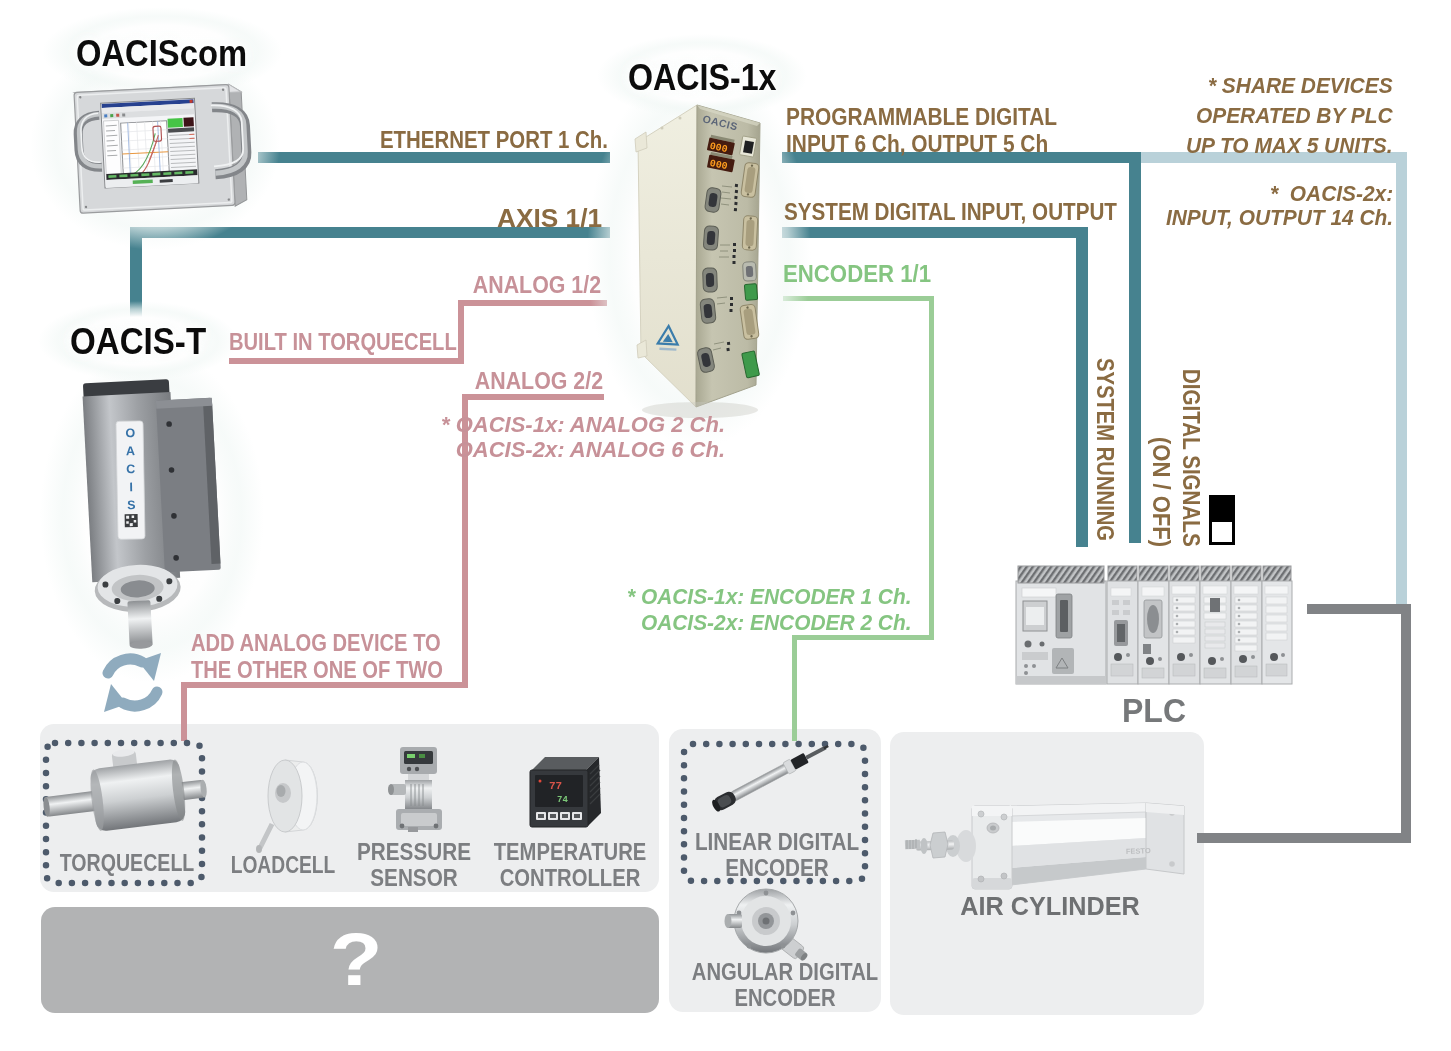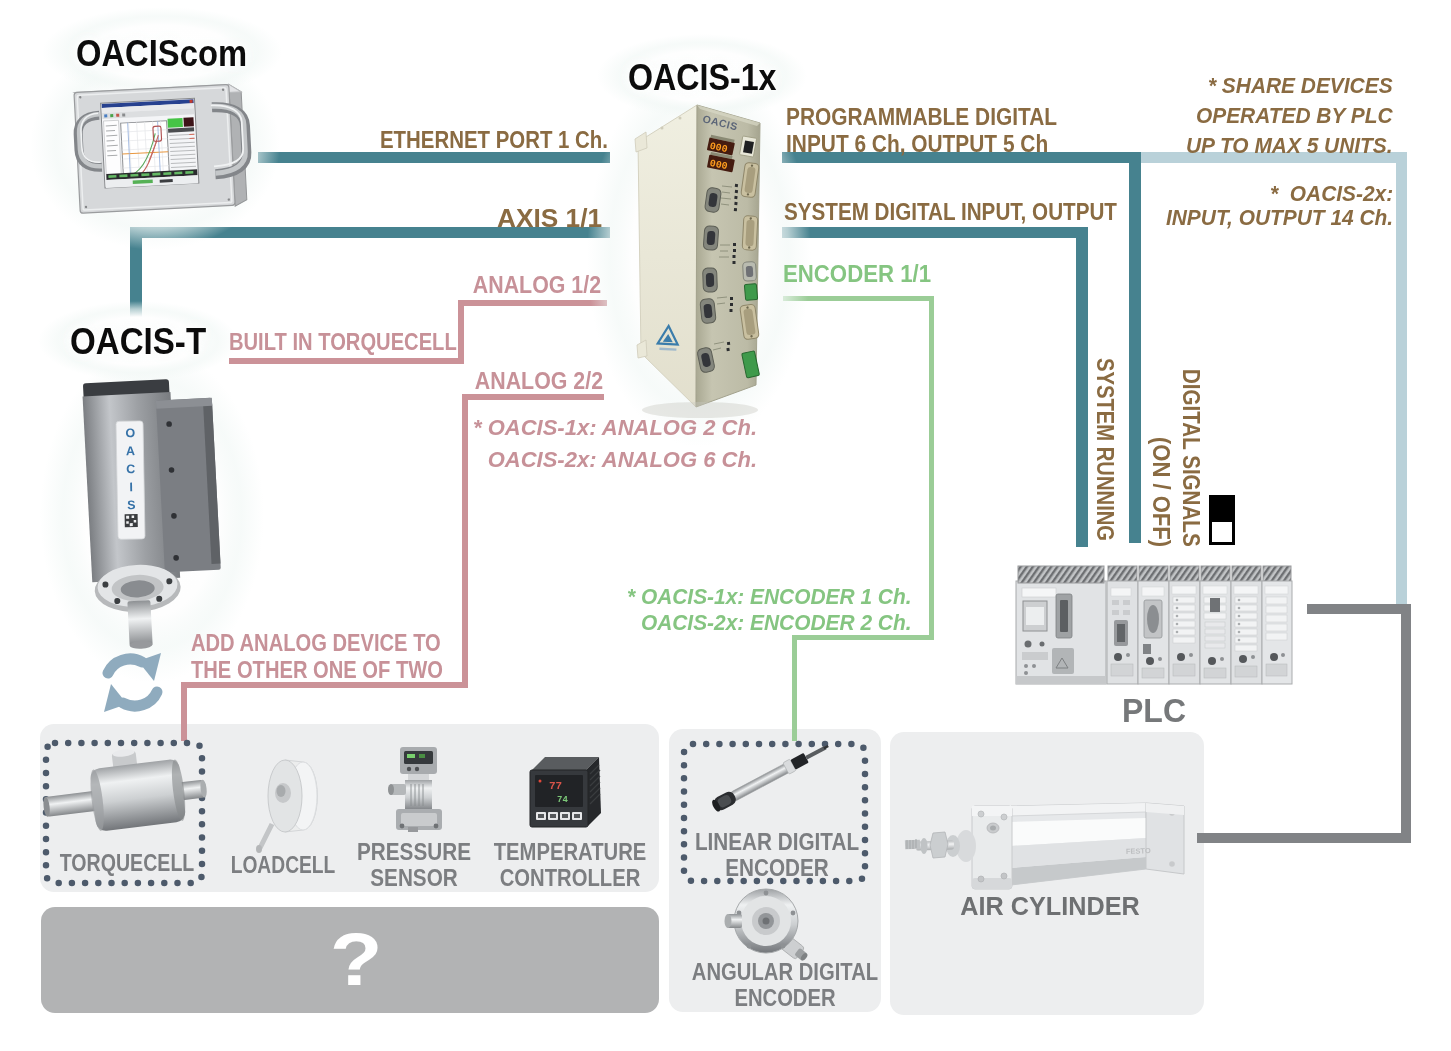--- a/index.html
+++ b/index.html
@@ -689,21 +689,21 @@
 <div class="abs lbl la" style="left:786px;top:103px;line-height:27px;transform:scaleX(0.87);">PROGRAMMABLE DIGITAL<br>INPUT 6 Ch, OUTPUT 5 Ch</div>
 <div class="abs lbl la" style="left:784px;top:200px;transform:scaleX(0.86);">SYSTEM DIGITAL INPUT, OUTPUT</div>
 <div class="abs lbl la greent" style="left:783px;top:262px;transform:scaleX(0.925);">ENCODER 1/1</div>
 <div class="abs lbl ra pinkt" style="right:850px;top:273px;transform:scaleX(0.89);">ANALOG 1/2</div>
 <div class="abs lbl ra pinkt" style="right:848px;top:369px;transform:scaleX(0.89);">ANALOG 2/2</div>
 <div class="abs lbl la pinkt" style="left:229px;top:330px;transform:scaleX(0.84);">BUILT IN TORQUECELL</div>
 <div class="abs lbl la pinkt" style="left:191px;top:629px;line-height:27px;transform:scaleX(0.84);">ADD ANALOG DEVICE TO<br>THE OTHER ONE OF TWO</div>
 
 <div class="abs note ra" style="right:58px;top:71px;line-height:30px;color:#8a6b42;transform:scaleX(0.95);">* SHARE DEVICES<br>OPERATED BY PLC<br>UP TO MAX 5 UNITS.</div>
 <div class="abs note ra" style="right:58px;top:182px;line-height:24px;color:#8a6b42;transform:scaleX(0.95);">*&nbsp;&nbsp;OACIS-2x:<br>INPUT, OUTPUT 14 Ch.</div>
-<div class="abs note ra pinkt" style="right:694px;top:412px;line-height:32px;">* OACIS-1x: ANALOG 2 Ch.<br>OACIS-2x: ANALOG 6 Ch.</div>
+<div class="abs note ra pinkt" style="right:726px;top:412px;line-height:25px;">* OACIS-1x: ANALOG 2 Ch.<br>OACIS-2x: ANALOG 6 Ch.</div>
 <div class="abs note ra greent" style="right:540px;top:584px;line-height:26px;transform:scaleX(0.95);">* OACIS-1x: ENCODER 1 Ch.<br>OACIS-2x: ENCODER 2 Ch.</div>
 
 <div class="abs vert" style="left:1093px;top:358px;transform:scaleY(0.879);transform-origin:50% 0;">SYSTEM RUNNING</div>
 <div class="abs vert" style="left:1179px;top:369px;transform:scaleY(0.895);transform-origin:50% 0;">DIGITAL SIGNALS</div>
 <div class="abs vert" style="left:1149px;top:437px;transform:scaleY(0.957);transform-origin:50% 0;">(ON / OFF)</div>
 
 <div class="abs dev" style="left:127px;top:852px;transform:translateX(-50%) scaleX(0.852);">TORQUECELL</div>
 <div class="abs dev" style="left:283px;top:854px;transform:translateX(-50%) scaleX(0.836);">LOADCELL</div>
 <div class="abs dev" style="left:414px;top:839px;line-height:26px;text-align:center;transform:translateX(-50%) scaleX(0.9);">PRESSURE<br>SENSOR</div>
 <div class="abs dev" style="left:570px;top:839px;line-height:26px;text-align:center;transform:translateX(-50%) scaleX(0.88);">TEMPERATURE<br>CONTROLLER</div>

